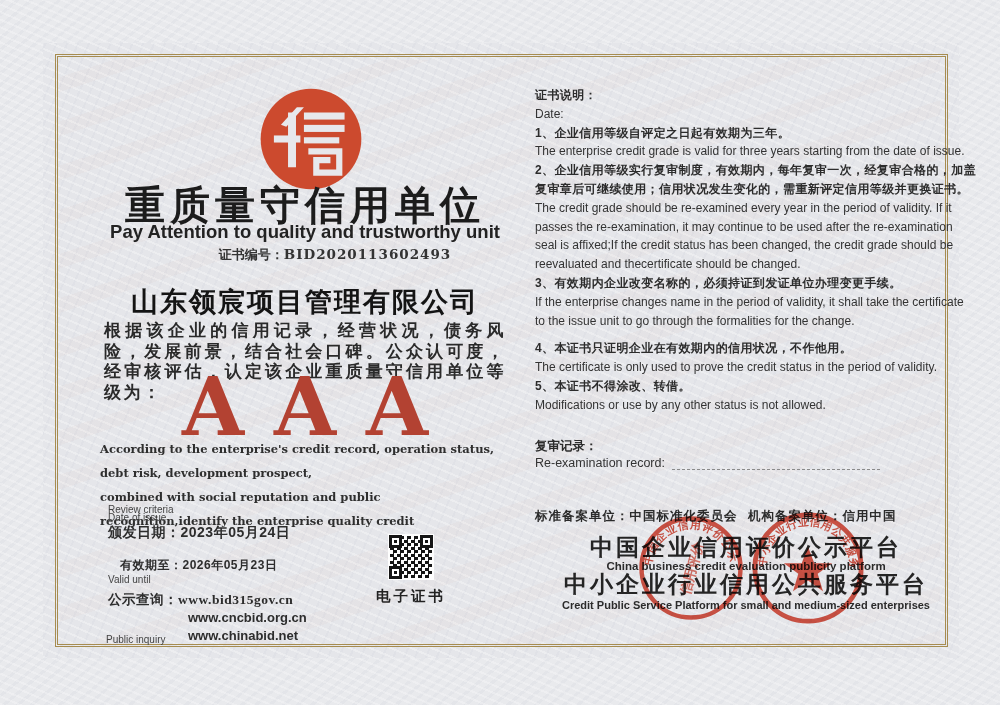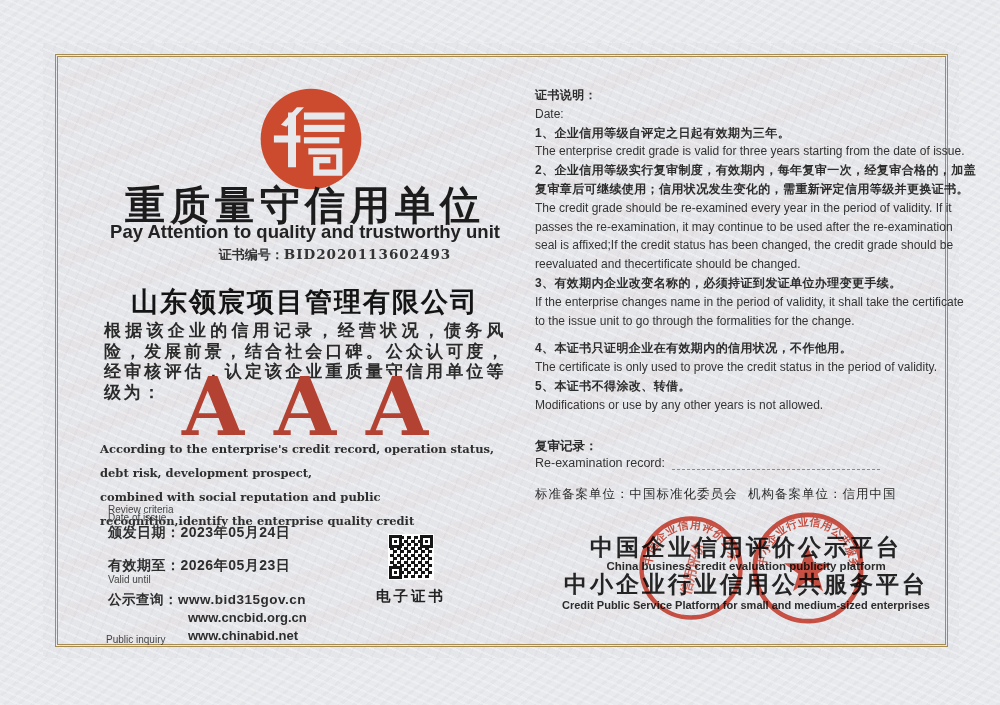--- a/index.html
+++ b/index.html
@@ -52,21 +52,21 @@
          letter-spacing:3px; color:#222; }
   
   .notes { position:absolute; left:535px; top:86px; width:418px; }
   .notes .ln { line-height:18.8px; white-space:nowrap; }
   .notes .zh { font-size:12px; font-weight:600; letter-spacing:.4px; color:#2c2c2c; }
   .notes .en { font-size:12px; color:#333; }
   .notes .gap { margin-top:9px; }
   .reexam-zh { left:535px; top:438px; font-size:12.5px; font-weight:600; color:#2c2c2c; }
   .reexam-en { left:535px; top:456px; font-size:12.5px; color:#333; }
   .reexam-line { position:absolute; left:672px; top:452px; width:208px; border-bottom:1px dashed #8a8a8a; height:18px; }
-  .record-row { top:486px; font-size:12.5px; font-weight:normal; letter-spacing:1px; color:#2b2b2b; }
+  .record-row { top:508px; font-size:12.5px; font-weight:bold; letter-spacing:1px; color:#2b2b2b; }
   .plat { position:absolute; left:528px; top:0; width:436px; text-align:center; }
   .plat-zh { font-size:23px; font-weight:600; letter-spacing:3px; color:#242424; white-space:nowrap; }
   .plat-en { font-size:11.5px; font-weight:bold; color:#2b2b2b; white-space:nowrap; }
   .stamp { position:absolute; opacity:.88; mix-blend-mode:multiply; }
   
   .wm { position:absolute; left:60px; top:60px; right:60px; bottom:60px; pointer-events:none;
         background:repeating-linear-gradient(-18deg, rgba(200,120,90,.03) 0 14px, transparent 14px 42px); }
 </style>
 </head>
 <body>
@@ -108,26 +108,26 @@
     <div>combined with social reputation and public recognition,identify the enterprise quality credit</div>
   </div>
 
   <div class="txt fld-en" style="left:108px; top:504px;">Review criteria</div>
 
   <div class="txt fld-zh" style="left:108px; top:524px; font-size:14px;">
     <span>颁发日期：</span><span class="fld-val">2023年05月24日</span>
   </div>
   <div class="txt fld-en" style="left:108px; top:512px;">Date of issue</div>
 
-  <div class="txt fld-zh" style="left:108px; top:557px; font-size:14px;">
+  <div class="txt fld-zh" style="left:120px; top:557px; font-size:12px;">
     <span>有效期至：</span><span class="fld-val">2026年05月23日</span>
   </div>
   <div class="txt fld-en" style="left:108px; top:574px;">Valid until</div>
 
-  <div class="txt fld-zh" style="left:108px; top:591px;">
+  <div class="txt fld-zh" style="left:108px; top:591px;font-family:Liberation Serif, serif;">
     <span>公示查询：</span><span class="fld-val" style="font-weight:600;">www.bid315gov.cn</span>
   </div>
   <div class="txt urls" style="left:188px; top:609px; font-size:13px; font-weight:600; color:#2d2d2d;">
     <div>www.cncbid.org.cn</div>
     <div>www.chinabid.net</div>
   </div>
   <div class="txt fld-en" style="left:106px; top:634px;">Public inquiry</div>
 
   <div class="qr">
     <div class="fp tl"></div>
@@ -146,21 +146,21 @@
     <div class="ln en">The credit grade should be re-examined every year in the period of validity. If it</div>
     <div class="ln en">passes the re-examination, it may continue to be used after the re-examination</div>
     <div class="ln en">seal is affixed;If the credit status has been changed, the credit grade should be</div>
     <div class="ln en">reevaluated and thecertificate should be changed.</div>
     <div class="ln zh">3、有效期内企业改变名称的，必须持证到发证单位办理变更手续。</div>
     <div class="ln en">If the enterprise changes name in the period of validity, it shall take the certificate</div>
     <div class="ln en">to the issue unit to go through the formalities for the change.</div>
     <div class="ln zh gap">4、本证书只证明企业在有效期内的信用状况，不作他用。</div>
     <div class="ln en">The certificate is only used to prove the credit status in the period of validity.</div>
     <div class="ln zh">5、本证书不得涂改、转借。</div>
-    <div class="ln en">Modifications or use by any other years is not allowed.</div>
+    <div class="ln en">Modifications or use by any other status is not allowed.</div>
   </div>
 
   <div class="txt reexam-zh">复审记录：</div>
   <div class="txt reexam-en">Re-examination record:</div>
   <div class="reexam-line"></div>
 
   <div class="txt record-row" style="left:535px;">标准备案单位：中国标准化委员会</div>
   <div class="txt record-row" style="left:748px;">机构备案单位：信用中国</div>
 
   <div class="plat" style="top:532px;"><span class="plat-zh">中国企业信用评价公示平台</span></div>

